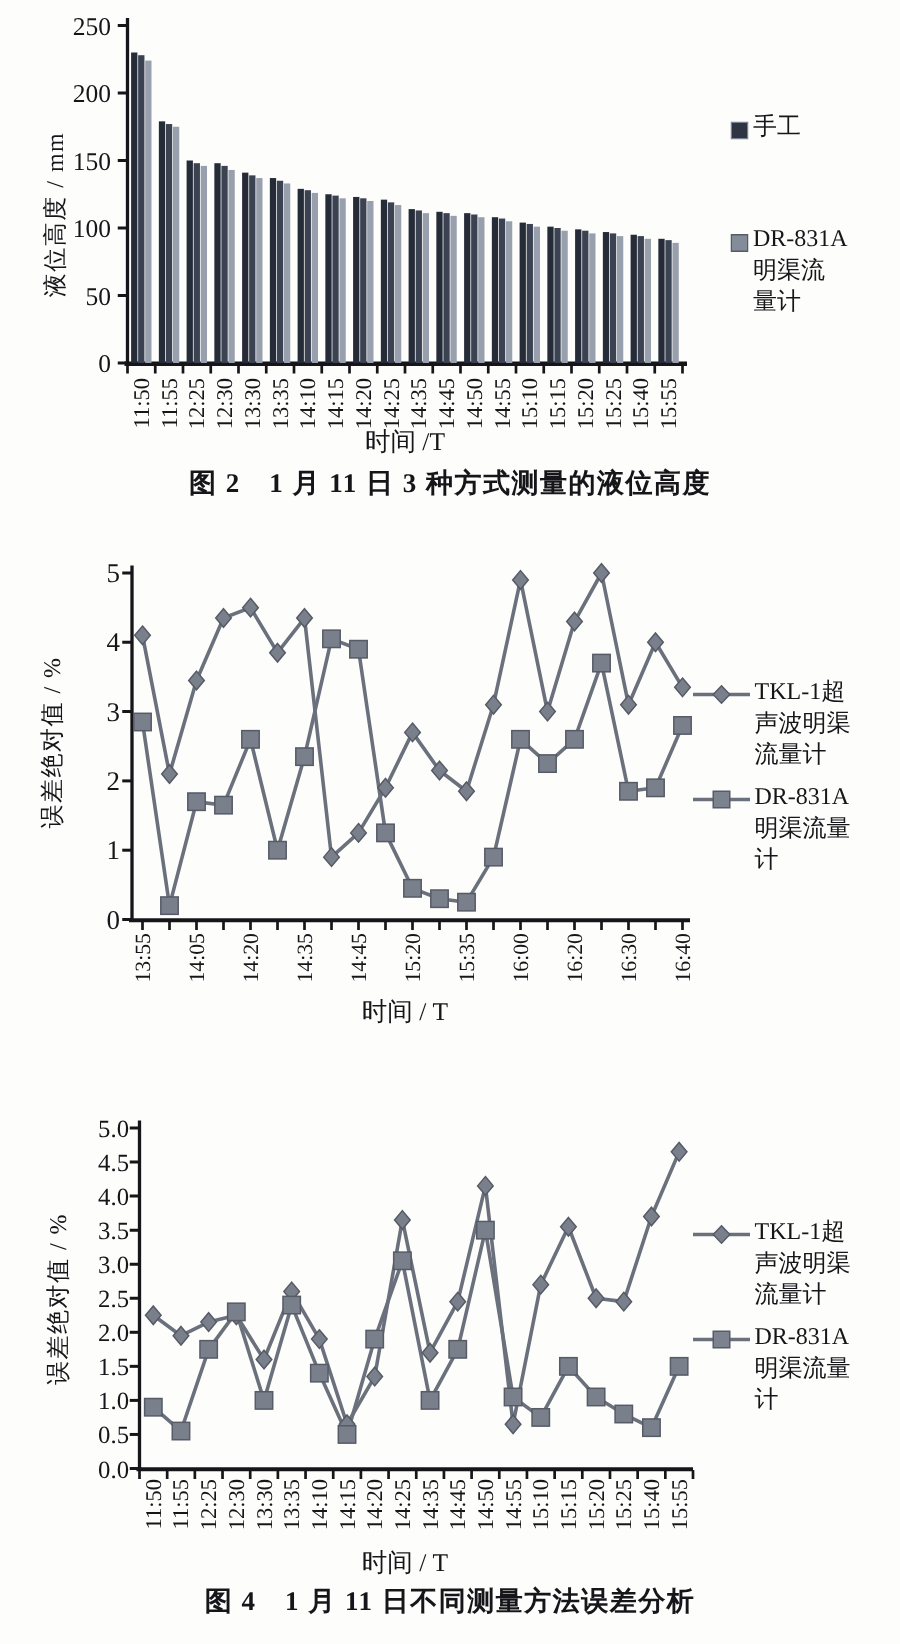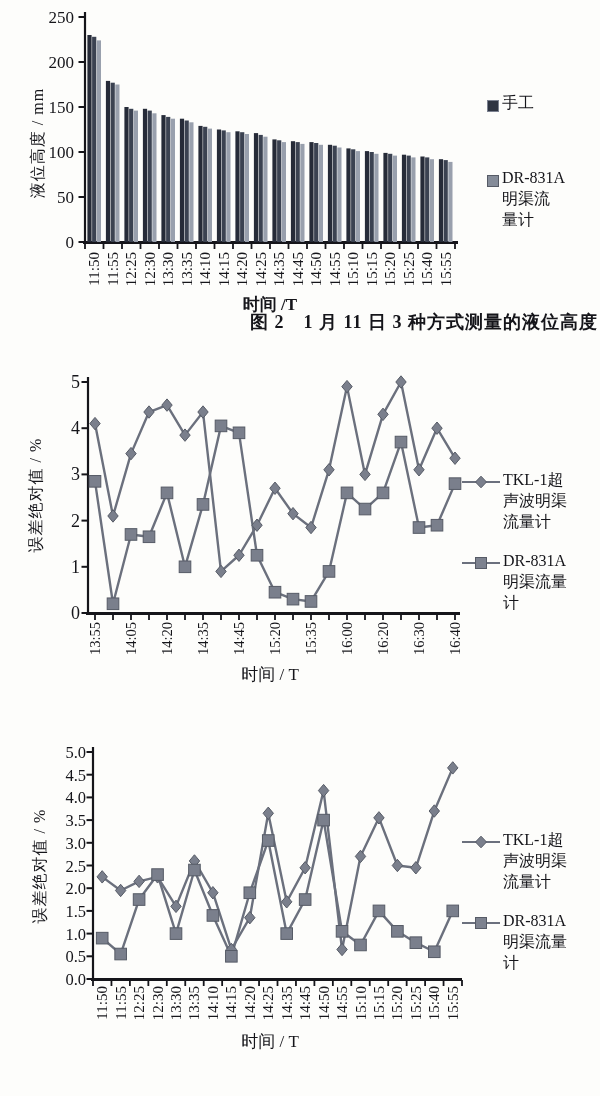--- a/index.html
+++ b/index.html
@@ -10,25 +10,25 @@
   .page{position:relative;width:600px;height:1096px;background:#fdfdfb;overflow:hidden;}
   .fig{position:absolute;left:0;width:600px;}
   svg.plot{position:absolute;left:0;top:0;display:block;}
   svg text{font-family:"Liberation Serif","DejaVu Serif",serif;fill:#15151a;}
   .ylabel{
     position:absolute;width:200px;height:22px;line-height:22px;text-align:center;
     transform:rotate(-90deg);font-size:16px;letter-spacing:1px;
   }
   .xtitle{position:absolute;left:60px;width:420px;text-align:center;font-size:17px;}
   .caption{
-    position:absolute;left:2px;width:596px;text-align:right;
+    position:absolute;left:2px;width:596px;text-align:center;
     font-size:18px;font-weight:bold;letter-spacing:1px;
   }
   .legend{position:absolute;font-size:16px;line-height:21px;}
-  .legend-entry{display:flex;align-items:flex-start;margin-bottom:7px;margin-top:18px;}
+  .legend-entry{display:flex;align-items:flex-start;margin-bottom:7px;}
   .legend-icon{flex:0 0 auto;margin-top:4px;margin-right:3px;}
   .legend-text{white-space:pre-line;}
 </style>
 </head>
 <body>
 
 <div class="page">
 
   <section class="fig" style="top:0;height:345px;">
     <svg class="plot" id="svg-fig2" width="600" height="310">
@@ -142,21 +142,21 @@
         <rect x="420.4" y="156.5" width="4.2" height="85.5" fill="#262b38"></rect>
         <rect x="425.09999999999997" y="157.39999999999998" width="4.2" height="84.60000000000001" fill="#3b4251"></rect>
         <rect x="429.79999999999995" y="159.2" width="4.2" height="82.8" fill="#99a0ad"></rect>
         <text font-size="15" text-anchor="end" transform="translate(432.3,252) rotate(-90)">15:40</text>
         <rect x="438.9" y="159.2" width="4.2" height="82.8" fill="#262b38"></rect>
         <rect x="443.59999999999997" y="160.1" width="4.2" height="81.9" fill="#3b4251"></rect>
         <rect x="448.29999999999995" y="161.89999999999998" width="4.2" height="80.10000000000001" fill="#99a0ad"></rect>
         <text font-size="15" text-anchor="end" transform="translate(450.8,252) rotate(-90)">15:55</text>
       </svg>
     <div class="ylabel" style="left:-62px;top:132px;">液位高度 / mm</div>
-    <div class="xtitle" style="top:293px;font-weight:bold;">时间 /T</div>
+    <div class="xtitle" style="top:283px;">时间 /T</div>
     <div class="legend" style="left:487px;top:74px;">
       <div class="legend-entry">
         <span class="legend-icon">
           <svg width="12" height="12">
               <rect x="0.5" y="0.5" width="11" height="11" fill="#2e3442" stroke="#7b8190"></rect>
             </svg>
         </span>
         <span class="legend-text">手工</span>
       </div>
       <div class="legend-entry" style="margin-top:50px;">
@@ -423,15 +423,16 @@
           <svg width="38" height="14">
             <line x1="0" y1="7" x2="38" y2="7" stroke="#6b707d" stroke-width="2.2"></line>
             <rect x="13.5" y="1.5" width="11" height="11" fill="#7d828f" stroke="#565b66"></rect>
           </svg>
         </span>
         <span class="legend-text">DR-831A
 明渠流量
 计</span>
       </div>
     </div>
+    <div class="caption" style="top:340px;">图 4　1 月 11 日不同测量方法误差分析</div>
   </section>
 
 </div>
 
 </body></html>

